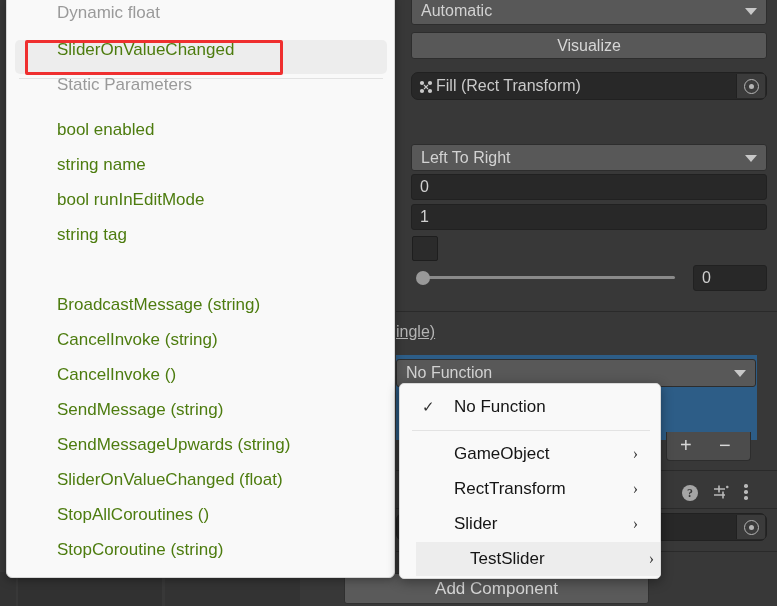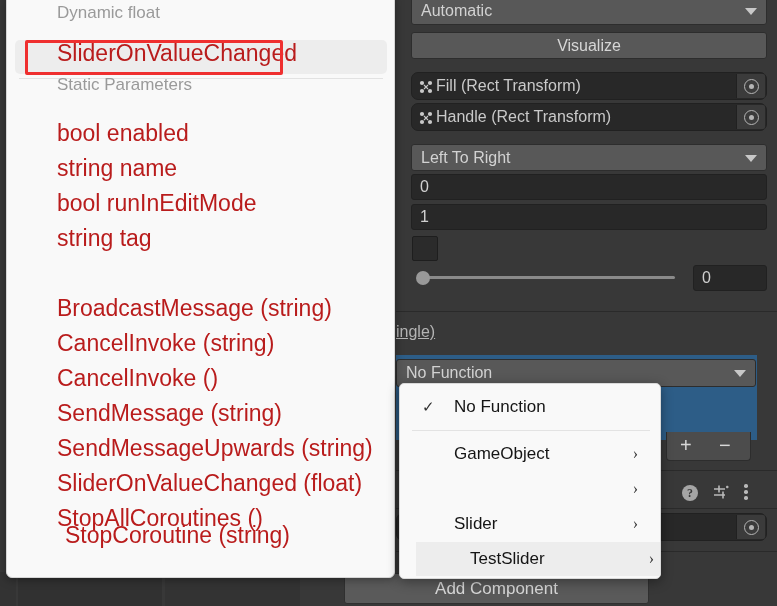--- a/index.html
+++ b/index.html
@@ -226,22 +226,22 @@
   .popup-header {
     position: absolute;
     left: 50px;
     color: #9a9a9a;
     font-size: 17px;
     text-align: center;
   }
   .popup-item {
     position: absolute;
     left: 50px;
-    color: #b91c1c;
-    font-size: 23px;
+    color: #4d7c0f;
+    font-size: 17px;
     white-space: nowrap;
   }
   .popup-row-hl {
     position: absolute;
     left: 8px;
     width: 372px;
     height: 34px;
     background: #ededed;
     border-radius: 5px;
   }
@@ -330,33 +330,20 @@
       <circle cx="4" cy="12" r="2.1" fill="#c9c9c9"></circle>
       <circle cx="12" cy="12" r="2.1" fill="#c9c9c9"></circle>
       <path d="M6 6 L10 10 M10 6 L6 10" stroke="#c9c9c9" stroke-width="1.1"></path>
     </svg>
     <span class="of-label">Fill (Rect Transform)</span>
     <span class="of-picker">
         <i class="ring"></i>
       </span>
   </div>
 
-  <div class="object-field" style="left:15px; top:103px; width:356px; height:28px;">
-    <svg class="of-icon" viewBox="0 0 16 16">
-      <circle cx="4" cy="4" r="2.1" fill="#c9c9c9"></circle>
-      <circle cx="12" cy="4" r="2.1" fill="#c9c9c9"></circle>
-      <circle cx="4" cy="12" r="2.1" fill="#c9c9c9"></circle>
-      <circle cx="12" cy="12" r="2.1" fill="#c9c9c9"></circle>
-      <path d="M6 6 L10 10 M10 6 L6 10" stroke="#c9c9c9" stroke-width="1.1"></path>
-    </svg>
-    <span class="of-label">Handle (Rect Transform)</span>
-    <span class="of-picker">
-        <i class="ring"></i>
-      </span>
-  </div>
 
   <div class="dropdown-field" style="left:15px; top:144px; width:356px; height:27px;">
     <span>Left To Right</span>
     <span class="caret"></span>
   </div>
 
   <div class="num-field" style="left:15px; top:174px; width:356px; height:26px;">0</div>
 
   <div class="num-field" style="left:15px; top:204px; width:356px; height:26px;">1</div>
 
@@ -432,40 +419,41 @@
   <div class="popup-item" style="top:160px;">string name</div>
   <div class="popup-item" style="top:195px;">bool runInEditMode</div>
   <div class="popup-item" style="top:230px;">string tag</div>
   <div class="popup-item" style="top:300px;">BroadcastMessage (string)</div>
   <div class="popup-item" style="top:335px;">CancelInvoke (string)</div>
   <div class="popup-item" style="top:370px;">CancelInvoke ()</div>
   <div class="popup-item" style="top:405px;">SendMessage (string)</div>
   <div class="popup-item" style="top:440px;">SendMessageUpwards (string)</div>
   <div class="popup-item" style="top:475px;">SliderOnValueChanged (float)</div>
   <div class="popup-item" style="top:510px;">StopAllCoroutines ()</div>
-  <div class="popup-item" style="top:527px;margin-left:8px;">StopCoroutine (string)</div>
+  <div class="popup-item" style="top:545px;">StopCoroutine (string)</div>
 </div>
 
 <div id="redbox"></div>
 
 <div id="ctx-popup">
 
   <div class="ctx-item" style="top:6px;">
     <span class="ctx-check">✓</span>
     <span class="ctx-label">No Function</span>
   </div>
 
   <div class="ctx-divider" style="top:46px;"></div>
 
   <div class="ctx-item" style="top:53px;">
     <span class="ctx-label">GameObject</span>
     <span class="ctx-arrow">›</span>
   </div>
 
   <div class="ctx-item" style="top:88px;">
+    <span class="ctx-label">RectTransform</span>
     <span class="ctx-arrow">›</span>
   </div>
 
   <div class="ctx-item" style="top:123px;">
     <span class="ctx-label">Slider</span>
     <span class="ctx-arrow">›</span>
   </div>
 
   <div class="ctx-item hl" style="top:158px;margin-left:16px;">
     <span class="ctx-label">TestSlider</span>

